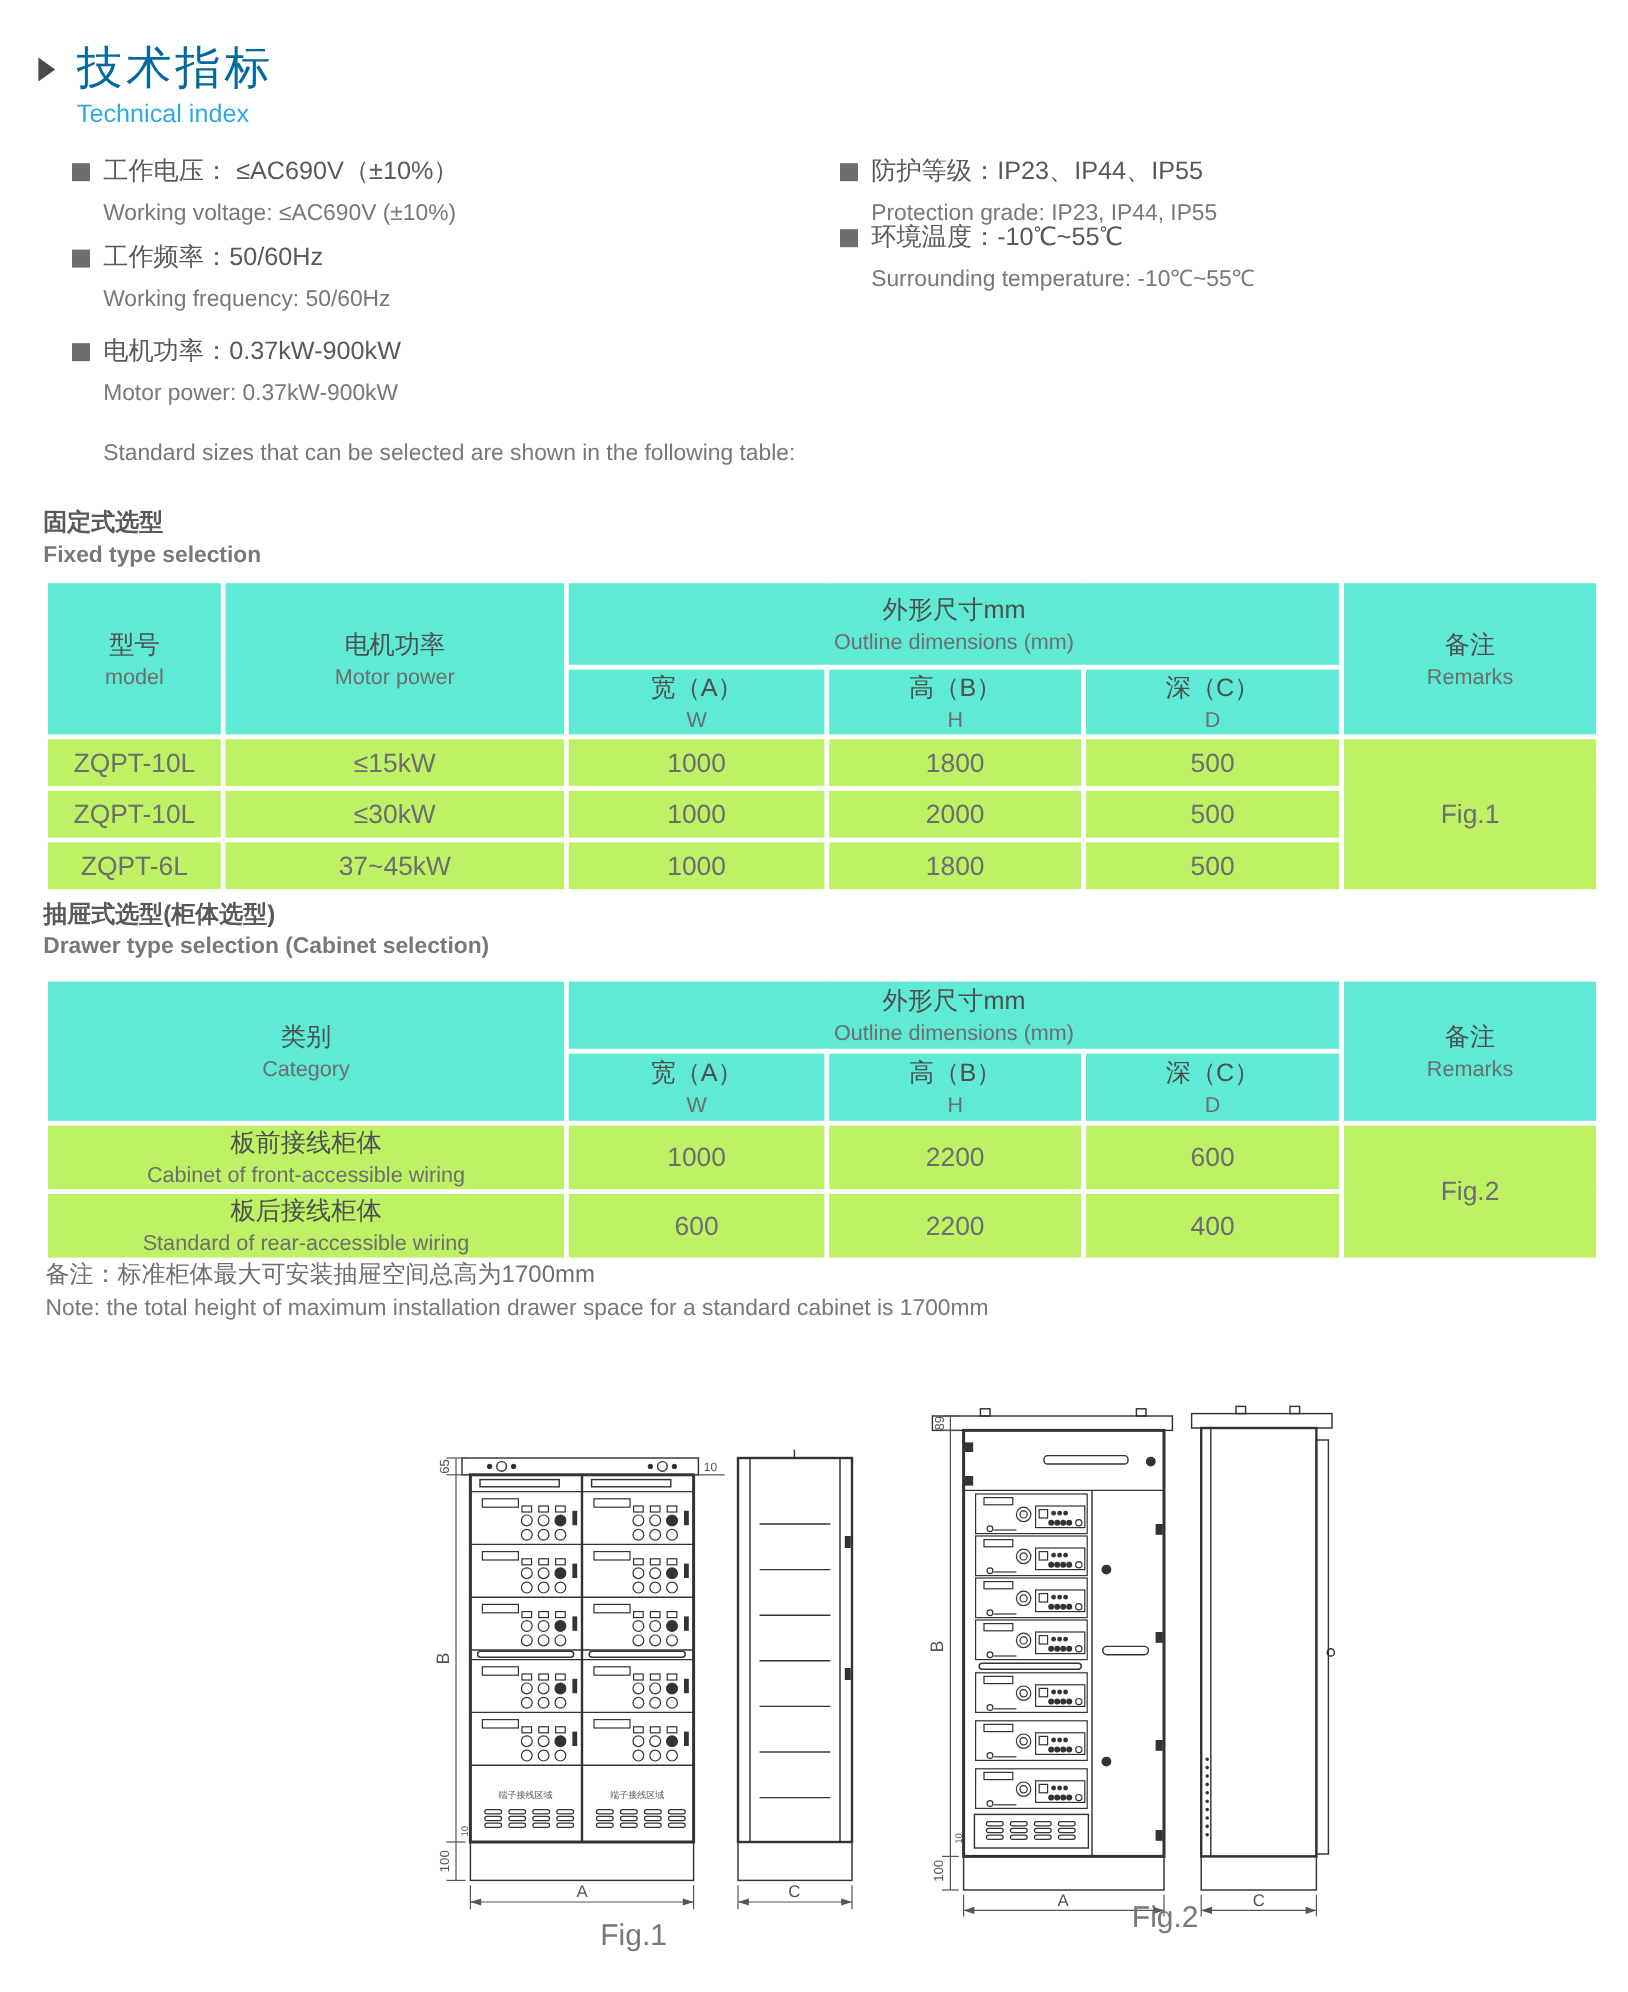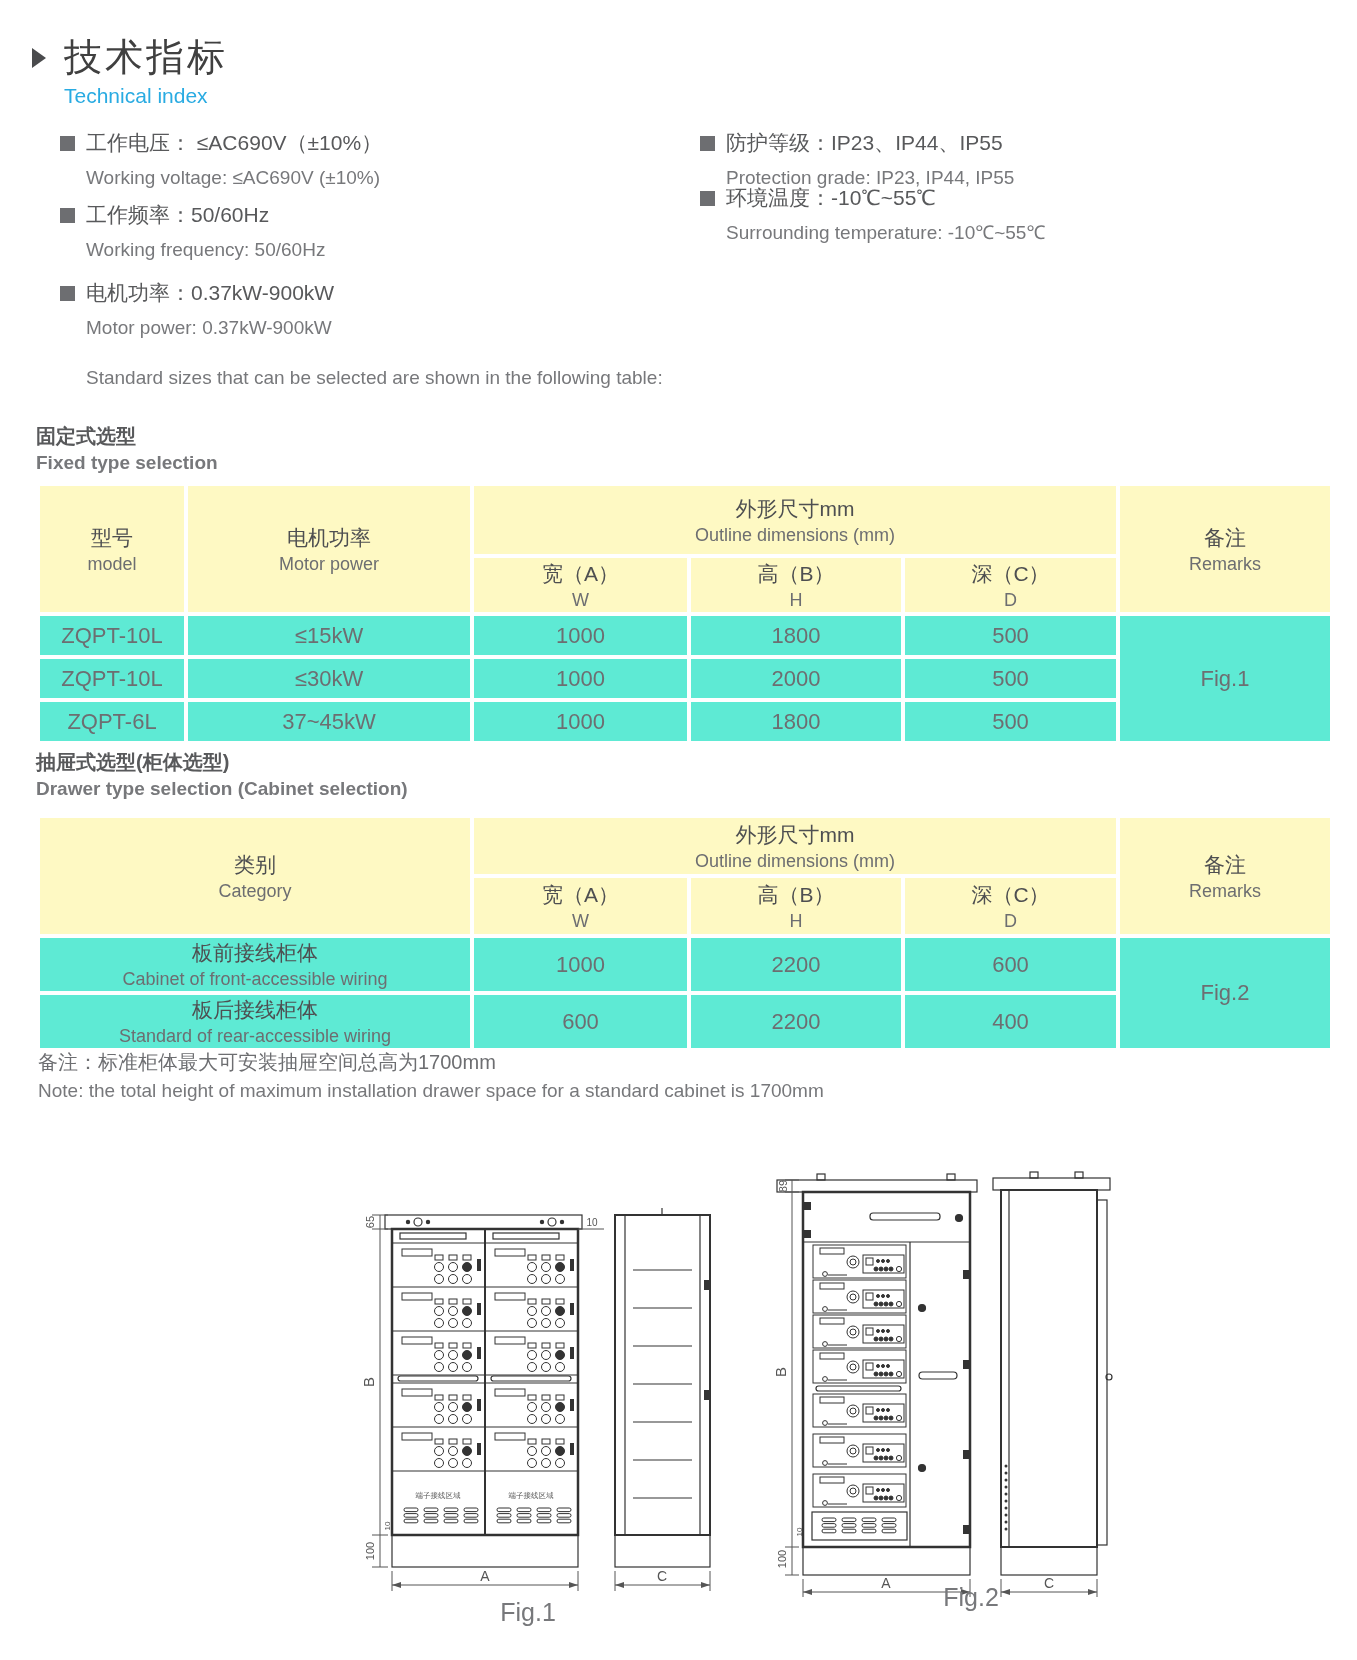--- a/index.html
+++ b/index.html
@@ -3,43 +3,43 @@
 <meta charset="utf-8">
 <style>
   html,body{margin:0;padding:0;background:#fff;}
   .page{position:relative;width:1357px;height:1660px;background:#fff;overflow:hidden;
         font-family:"Liberation Sans",sans-serif;color:#595A5C;}
 
   
   .doc-header{position:absolute;left:30px;top:34px;}
   .hdr-arrow{position:absolute;left:2px;top:14px;width:0;height:0;
              border-left:14px solid #4a4b4d;border-top:10px solid transparent;border-bottom:10px solid transparent;}
-  .title-cn{margin-left:34px;font-size:38px;letter-spacing:3px;color:#404040;line-height:46px;text-align:right;}
+  .title-cn{margin-left:34px;font-size:38px;letter-spacing:3px;color:#0369a1;line-height:46px;text-align:right;}
   .title-en{margin-left:34px;font-size:21px;color:#29ABE2;margin-top:4px;}
 
   
   .spec-item{position:absolute;white-space:nowrap;}
   .spec-cn{display:flex;align-items:center;font-size:21px;color:#58595B;line-height:26px;}
   .bullet{width:15px;height:15px;background:#6D6E71;margin-right:11px;flex:none;}
   .spec-en{font-size:19px;color:#77787B;margin:10px 0 0 26px;line-height:24px;}
 
   
   .section-label{position:absolute;font-weight:bold;}
   .sec-cn{font-size:20px;color:#58595B;line-height:24px;}
   .sec-en{font-size:19px;color:#77787B;margin-top:3px;line-height:23px;}
   .note-block{position:absolute;}
   .note-cn{font-size:20px;color:#6D6E71;line-height:25px;}
   .note-en{font-size:19px;color:#77787B;margin-top:4px;line-height:24px;}
 
   
   table.spec{position:absolute;border-collapse:collapse;table-layout:fixed;}
   table.spec th,table.spec td{border:4px solid #fff;text-align:center;vertical-align:middle;
       font-weight:normal;padding:0;}
-  table.spec th{background:#fef9c3;}
-  table.spec td{background:#5eead4;}
+  table.spec th{background:#5eead4;}
+  table.spec td{background:#bef264;}
   .cell-cn{font-size:21px;color:#4E4F51;line-height:29px;}
   .cell-en{font-size:18px;color:#6D6E71;line-height:24px;}
   .cell-num{font-size:22px;color:#6D6E71;}
   .cell-model{font-size:22px;color:#6D6E71;}
 
   
   .figs{position:absolute;left:330px;top:1130px;width:800px;height:500px;}
   .figs *{vector-effect:none;}
 </style>
 </head>

